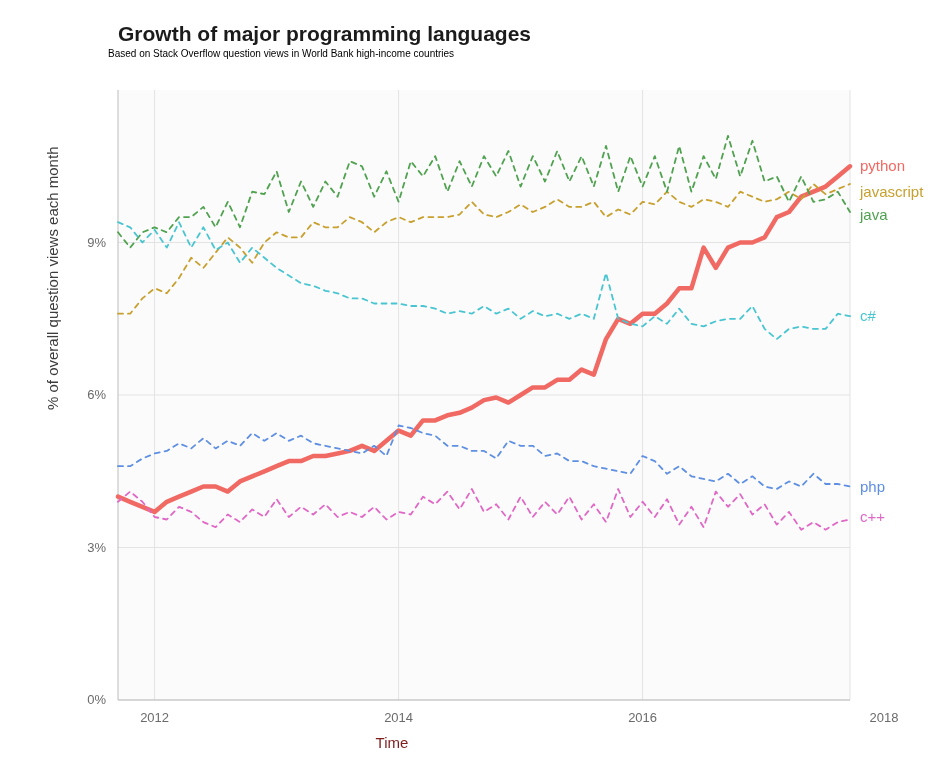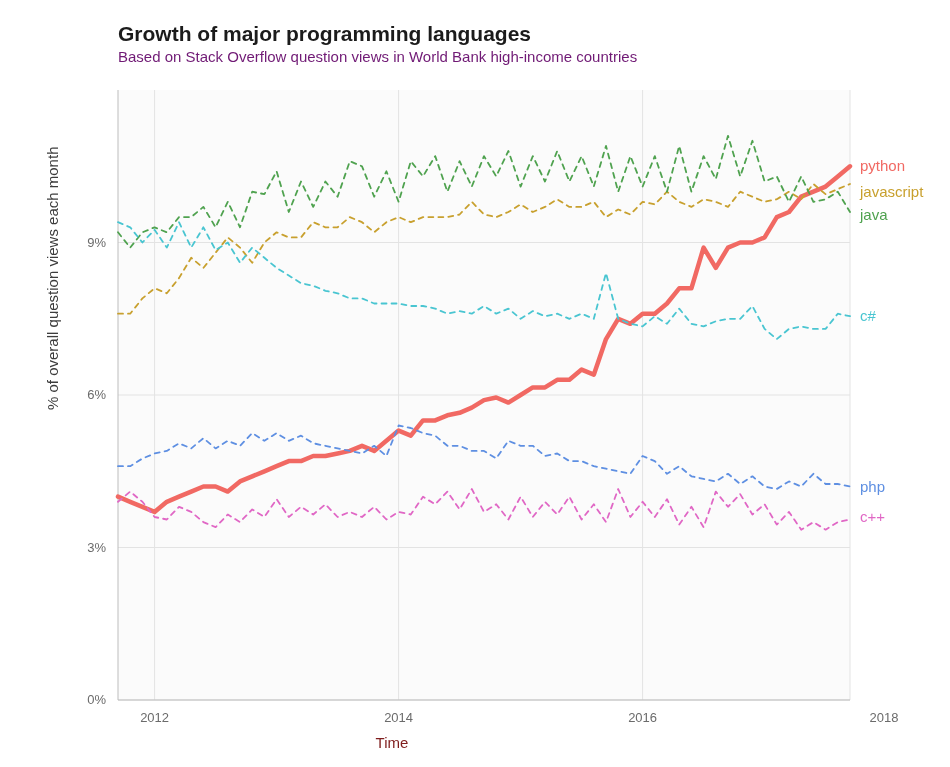--- a/index.html
+++ b/index.html
@@ -21,25 +21,25 @@
   .title {
     position: absolute;
     left: 118px;
     top: 22px;
     font-size: 21px;
     font-weight: 700;
     color: #1b1b1b;
   }
   .subtitle {
     position: absolute;
-    left: 118px;
+    left: 108px;
     top: 48px;
-    font-size: 15px;
+    font-size: 10px;
     font-weight: 400;
-    color: #701a75;
+    color: #000000;
   }
   .ylabel {
     position: absolute;
     left: 52px;
     top: 410px;
     transform: translateY(-50%) rotate(-90deg);
     transform-origin: left center;
     font-size: 15px;
     color: #3c3c3c;
     white-space: nowrap;

